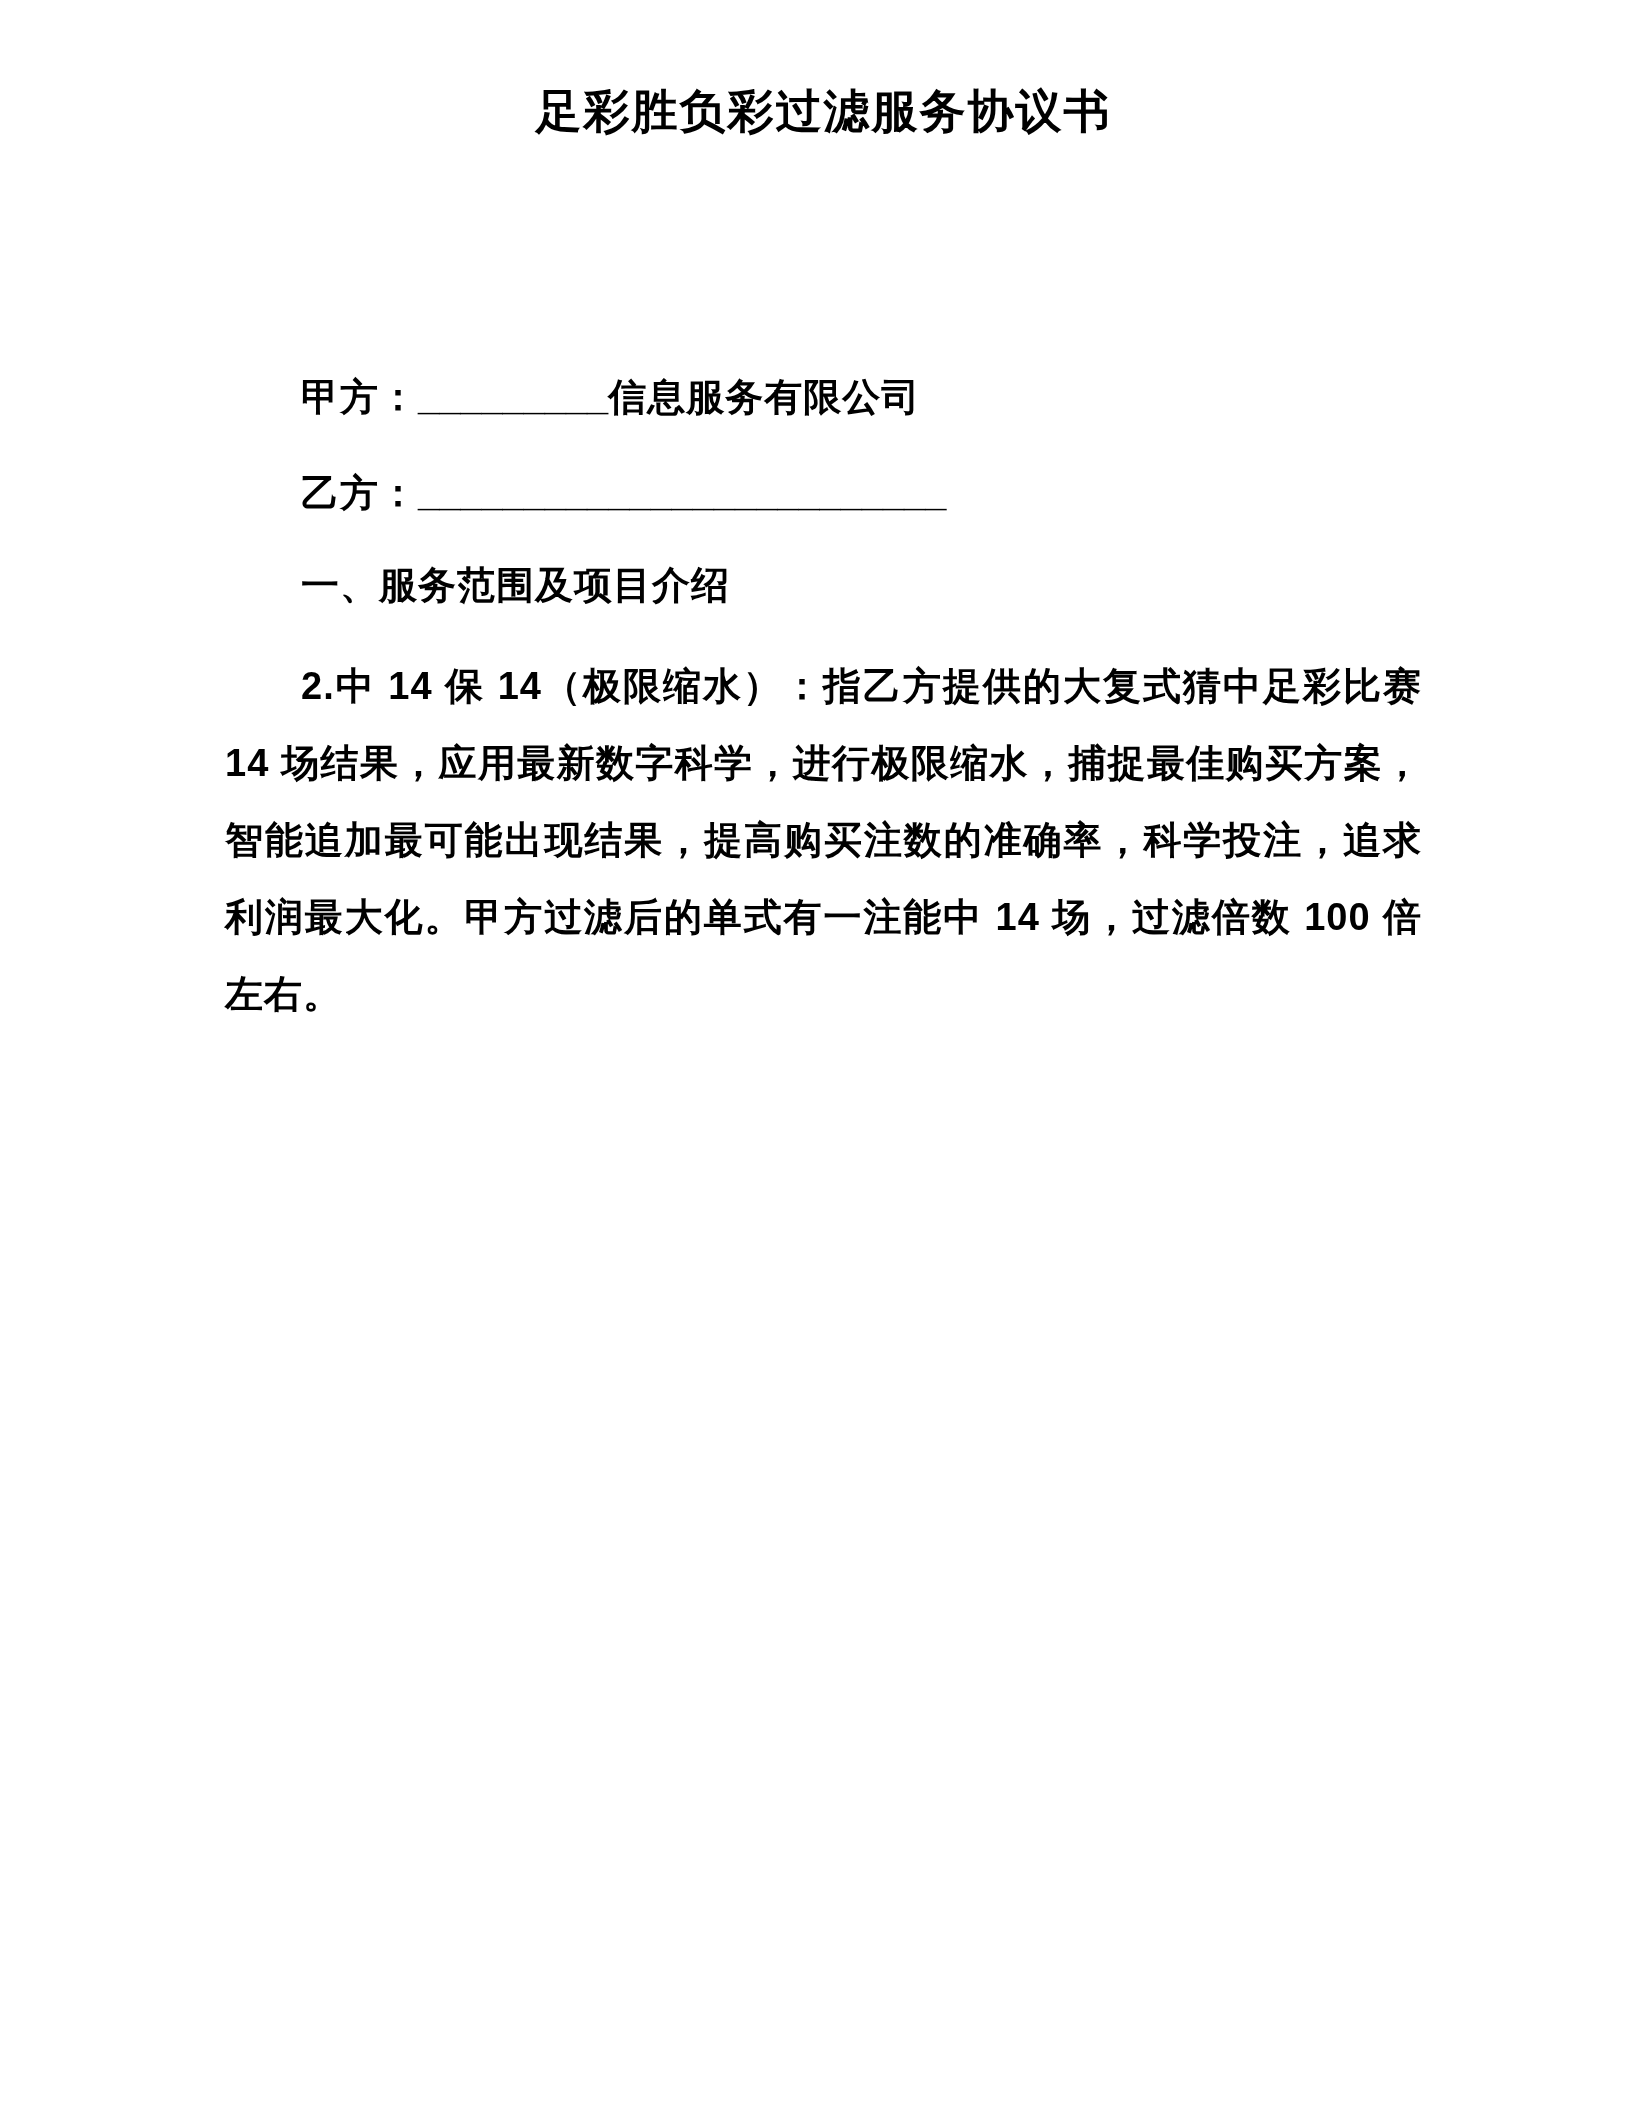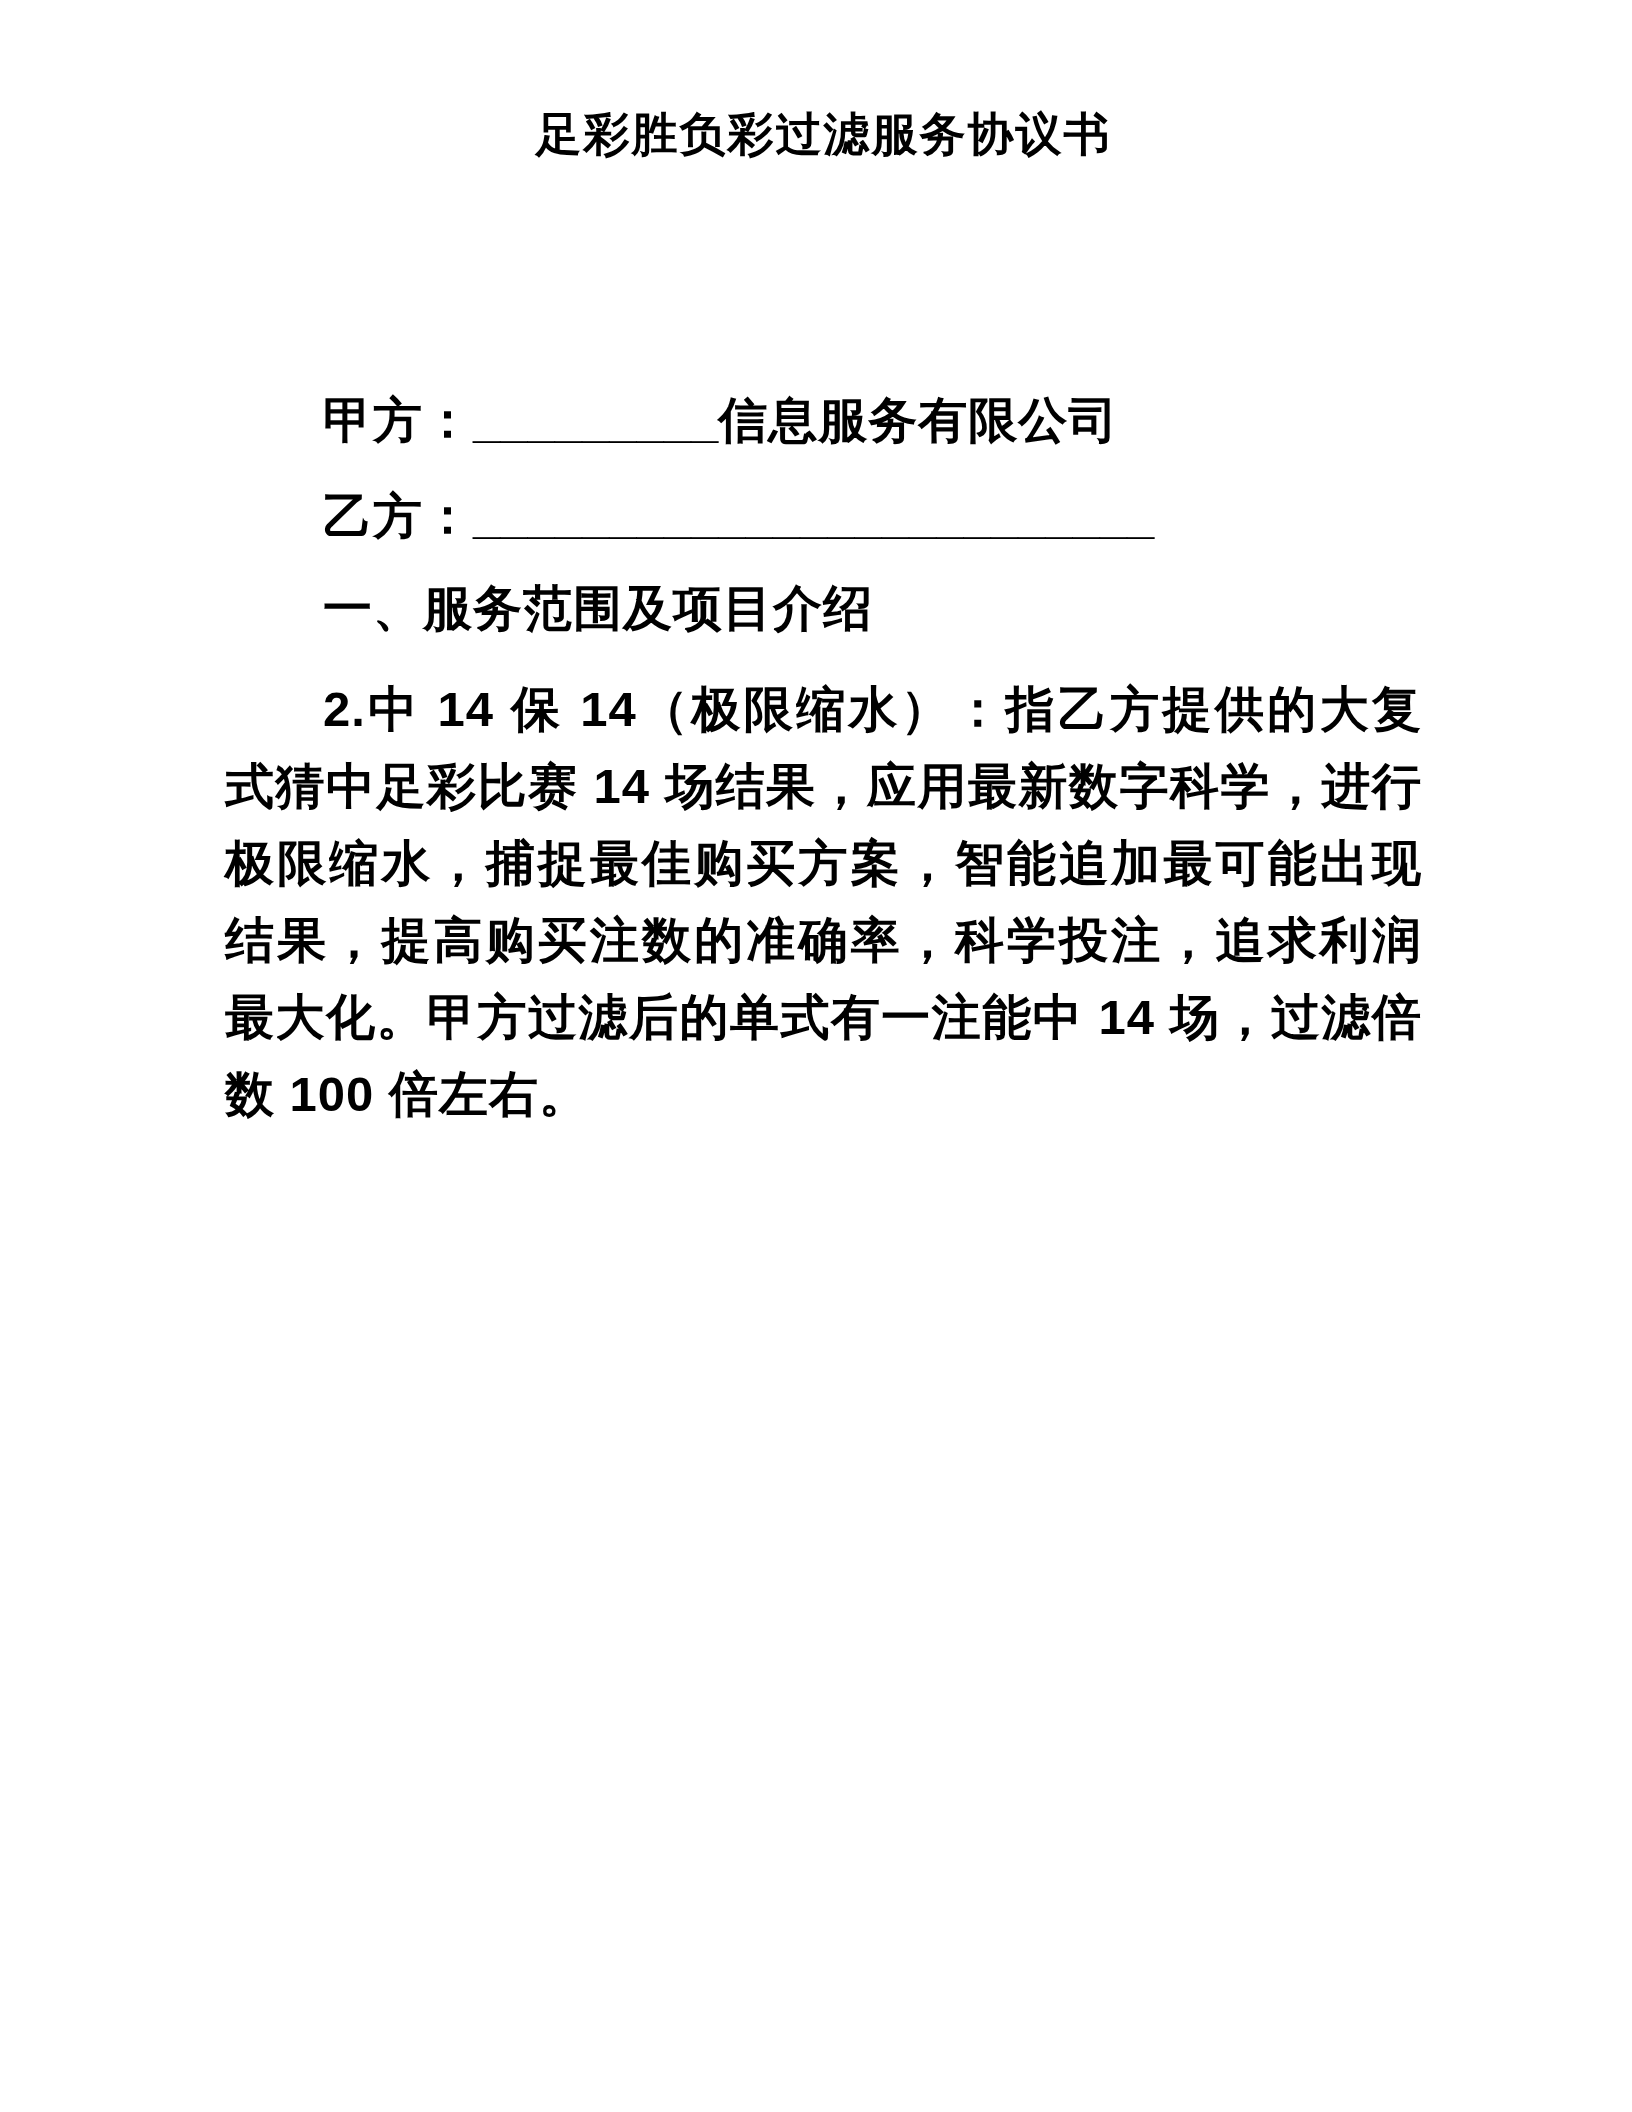--- a/index.html
+++ b/index.html
@@ -11,33 +11,33 @@
     width: 1632px;
     height: 2112px;
     font-family: "Liberation Sans", "DejaVu Sans", sans-serif;
     color: #000000;
     overflow: hidden;
   }
   .page {
     box-sizing: border-box;
     width: 1632px;
     height: 1689px;
-    padding: 104px 210px 0 225px;
+    padding: 81px 210px 0 225px;
     background: #ffffff;
   }
   .doc-title {
     font-size: 46px;
     font-weight: bold;
     text-align: center;
     letter-spacing: 2px;
     margin: 0 0 228px 0;
     line-height: 60px;
   }
   p {
-    font-size: 49px;
+    font-size: 38px;
     font-weight: bold;
     letter-spacing: 1px;
     margin: 0;
   }
   .party-line {
     line-height: 56px;
     text-indent: 2em;
     white-space: nowrap;
   }
   .party-a { margin-bottom: 40px; }

